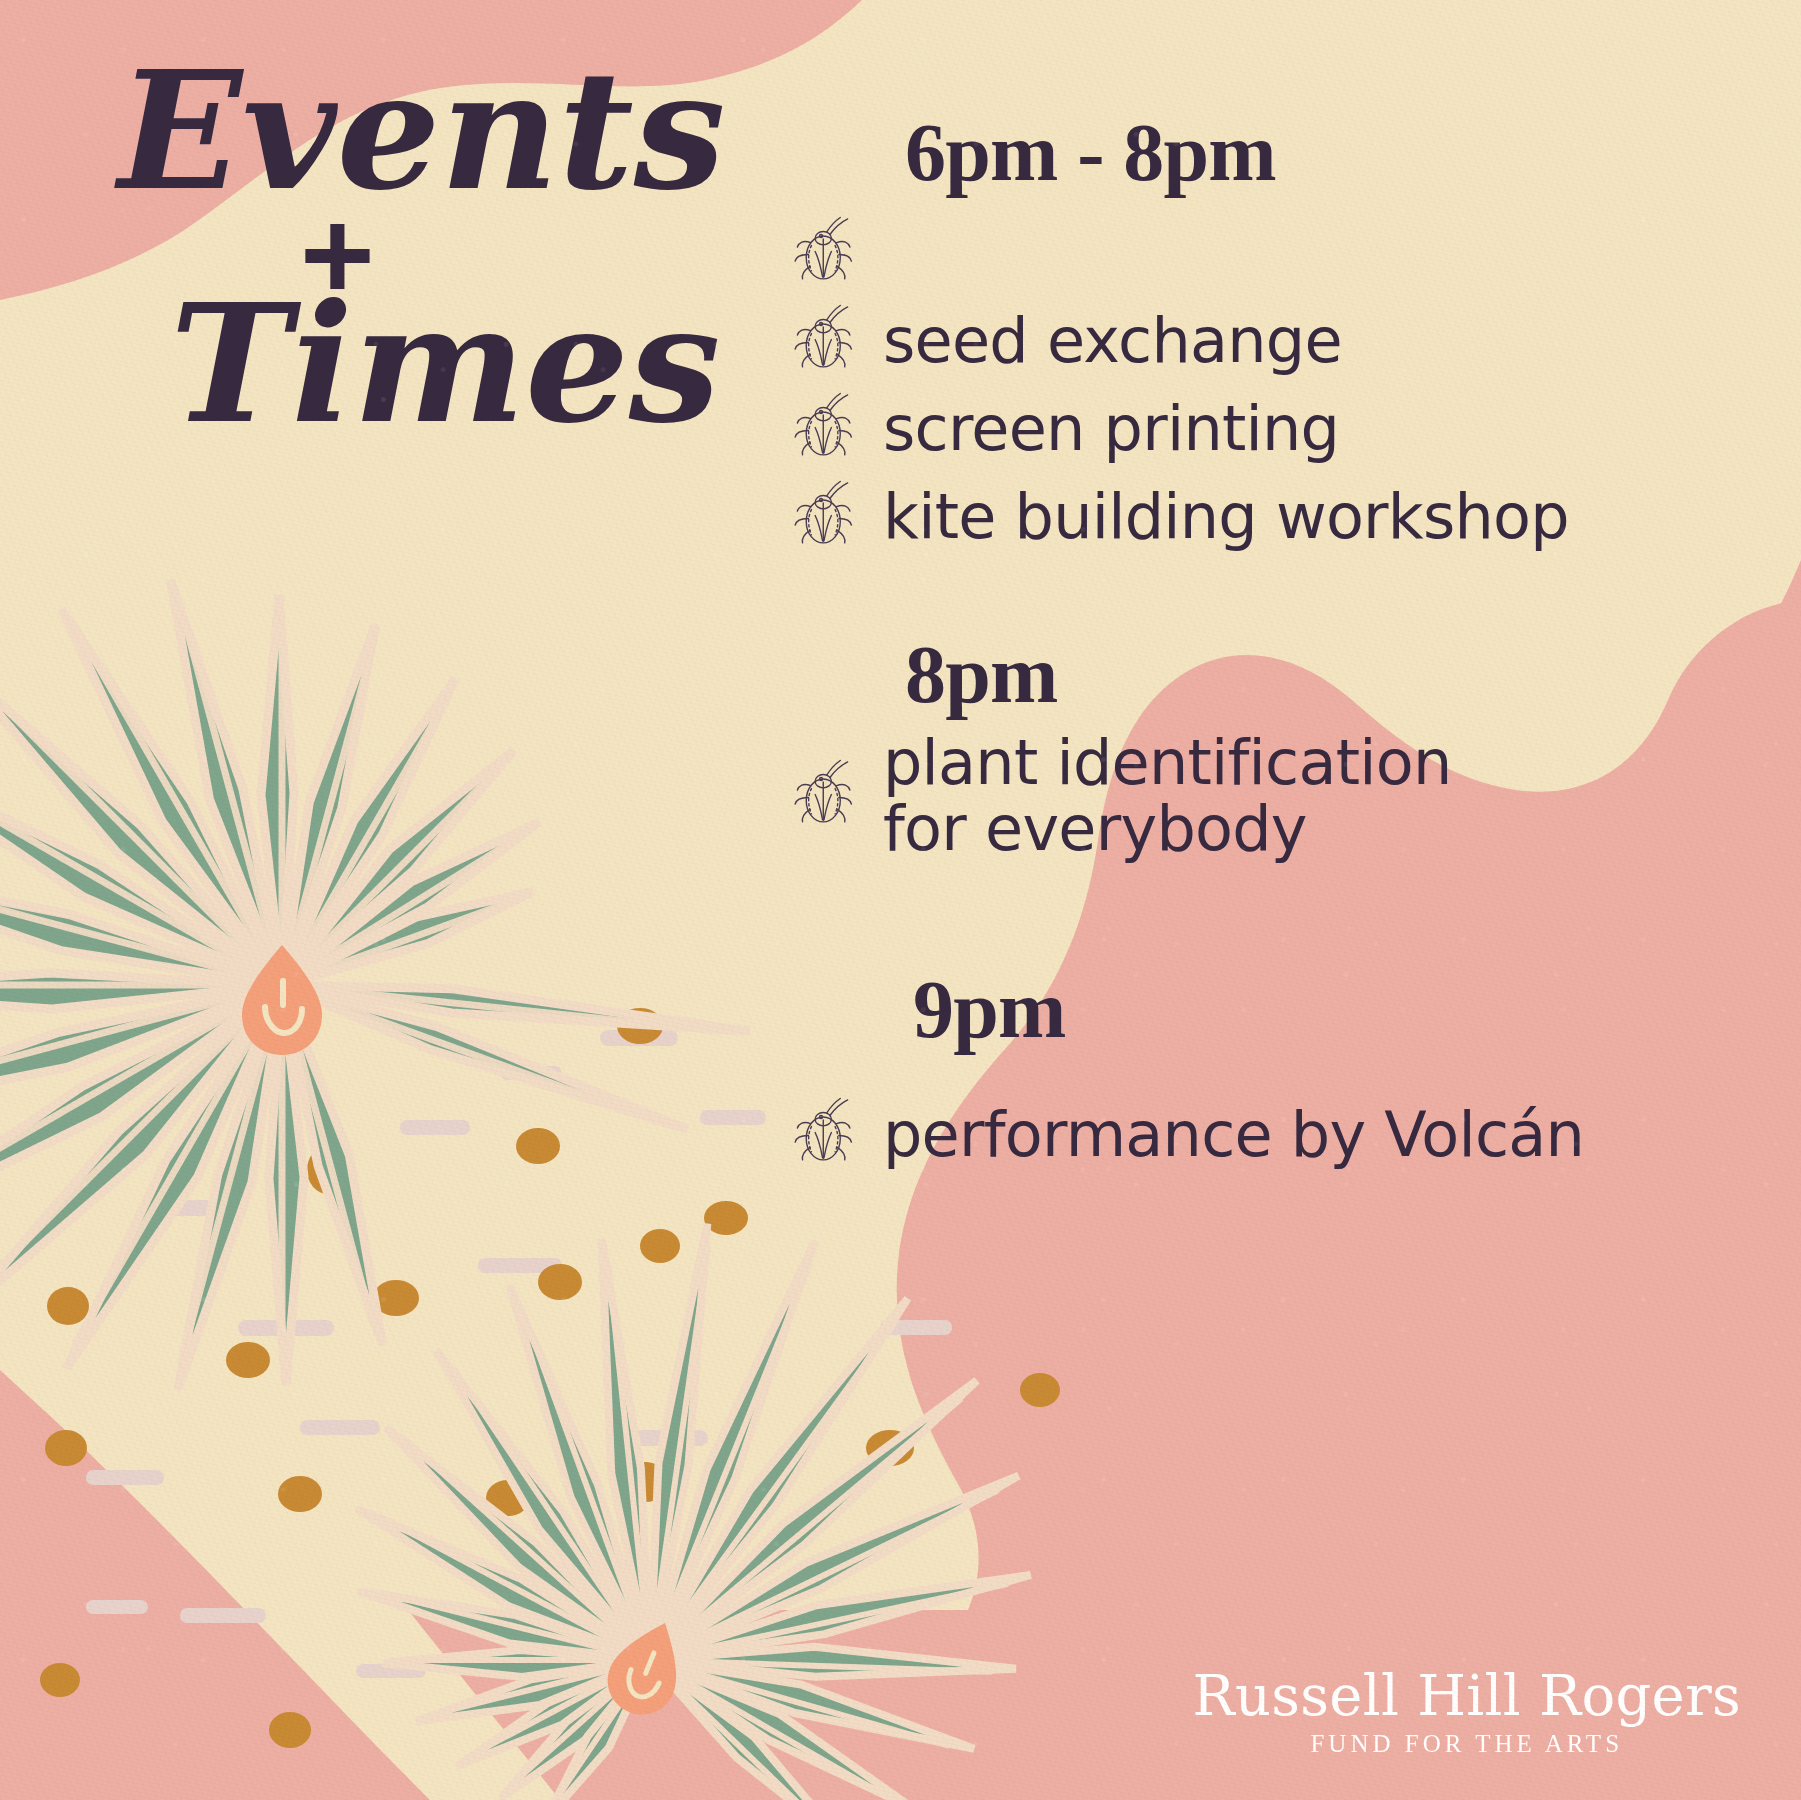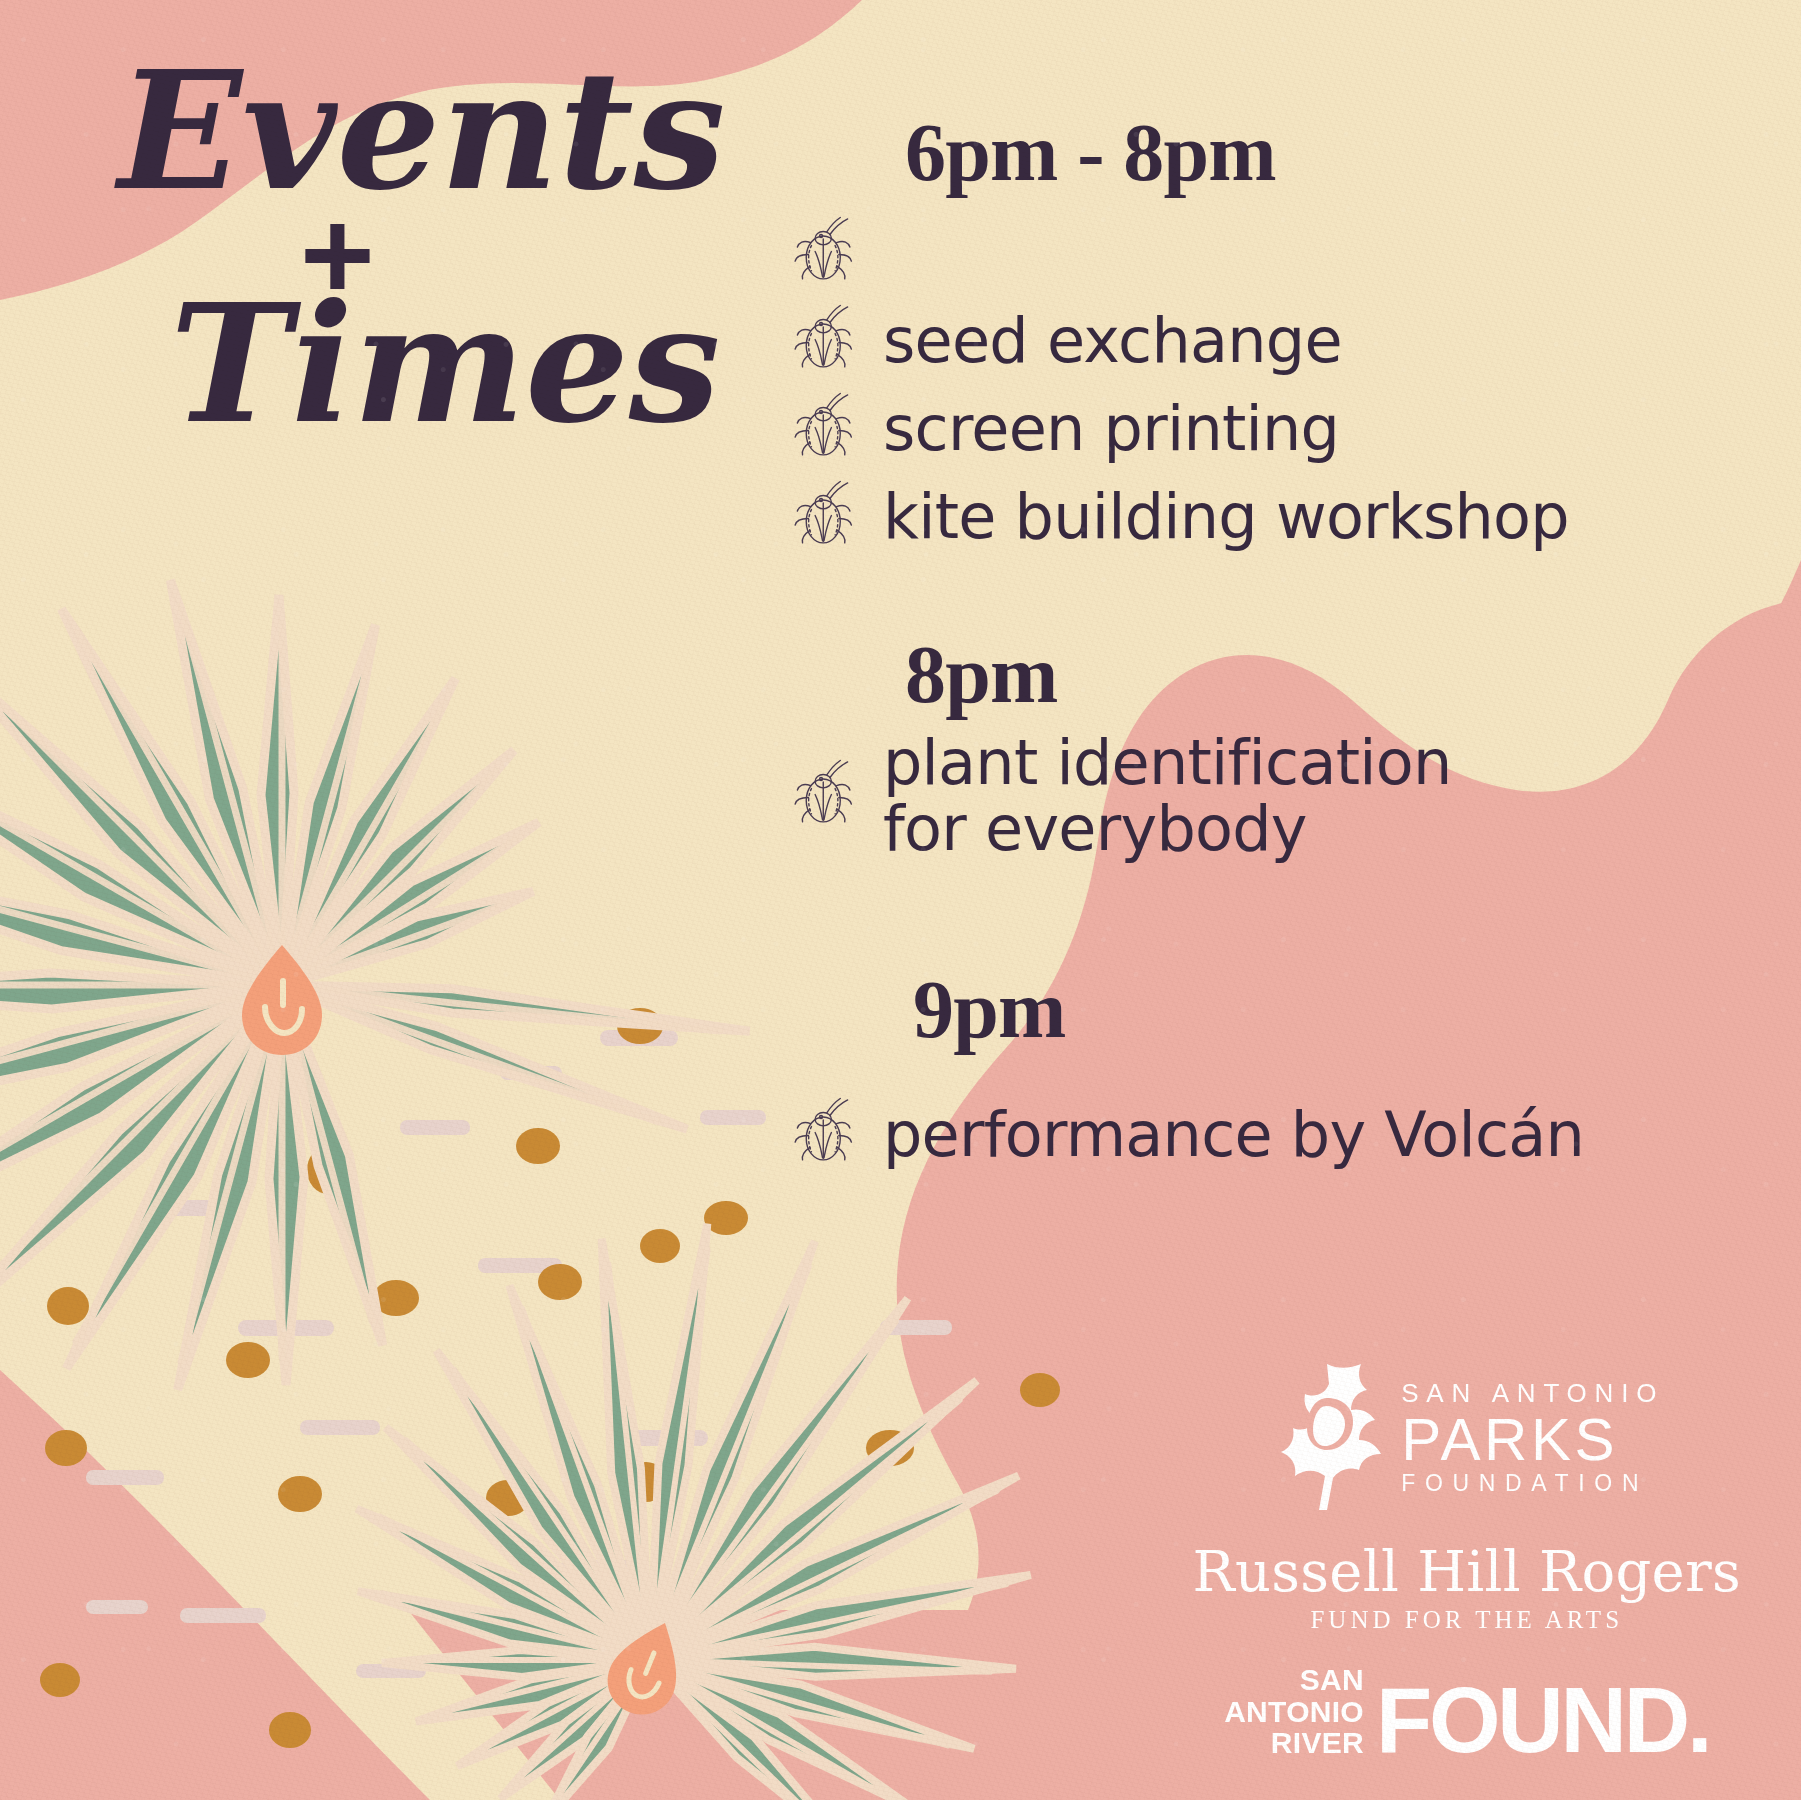--- a/index.html
+++ b/index.html
@@ -618,53 +618,23 @@
               <path d="M60 48 C54 60 52 72 50 82"></path>
           </g>
         </svg>
       </span>
       <span class="lbl">performance by Volcán</span>
     </div>
   </div>
 
   <div class="logos">
 
-    <div class="logo-parks">
-      <span>
-        <svg width="118" height="150" viewBox="0 0 118 150">
-          <path fill="#FFFFFF" d="M58 4 C70 10 82 8 92 4 C88 14 90 24 98 30
-            C88 32 82 40 82 50 C92 48 100 52 106 60 C96 62 90 70 90 80
-            C100 80 108 86 112 94 C100 94 92 100 90 110
-            C80 106 70 110 64 118 L58 150 L50 150 L56 116
-            C46 108 34 110 26 116 C28 104 22 96 12 92
-            C22 88 26 78 24 68 C34 72 44 68 48 58
-            C38 54 34 44 36 34 C46 38 56 34 60 24 Z"></path>
-          <path fill="#EDAFA4" d="M58 38 C74 38 84 48 84 62 C84 78 72 90 58 90
-            C46 90 38 80 38 68 C38 52 46 38 58 38 Z"></path>
-          <path fill="#FFFFFF" d="M57 46 C68 46 76 54 76 64 C76 76 66 86 56 86
-            C48 86 44 78 44 70 C44 58 49 46 57 46 Z"></path>
-        </svg>
-      </span>
-      <span class="parks-txt">
-        <span class="sa">SAN ANTONIO</span>
-        <span class="pk">PARKS</span>
-        <span class="fd">FOUNDATION</span>
-      </span>
-    </div>
 
     <div class="logo-rhr">
       <span class="rhr-1">Russell Hill Rogers</span>
       <span class="rhr-2">FUND FOR THE ARTS</span>
     </div>
 
-    <div class="logo-found">
-      <span class="found-stack">
-        <span>SAN</span>
-        <span>ANTONIO</span>
-        <span>RIVER</span>
-      </span>
-      <span class="found-word">FOUND.</span>
-    </div>
   </div>
 
   <div class="grain"></div>
   <div class="grain2"></div>
 </div>
 
 </body></html>

